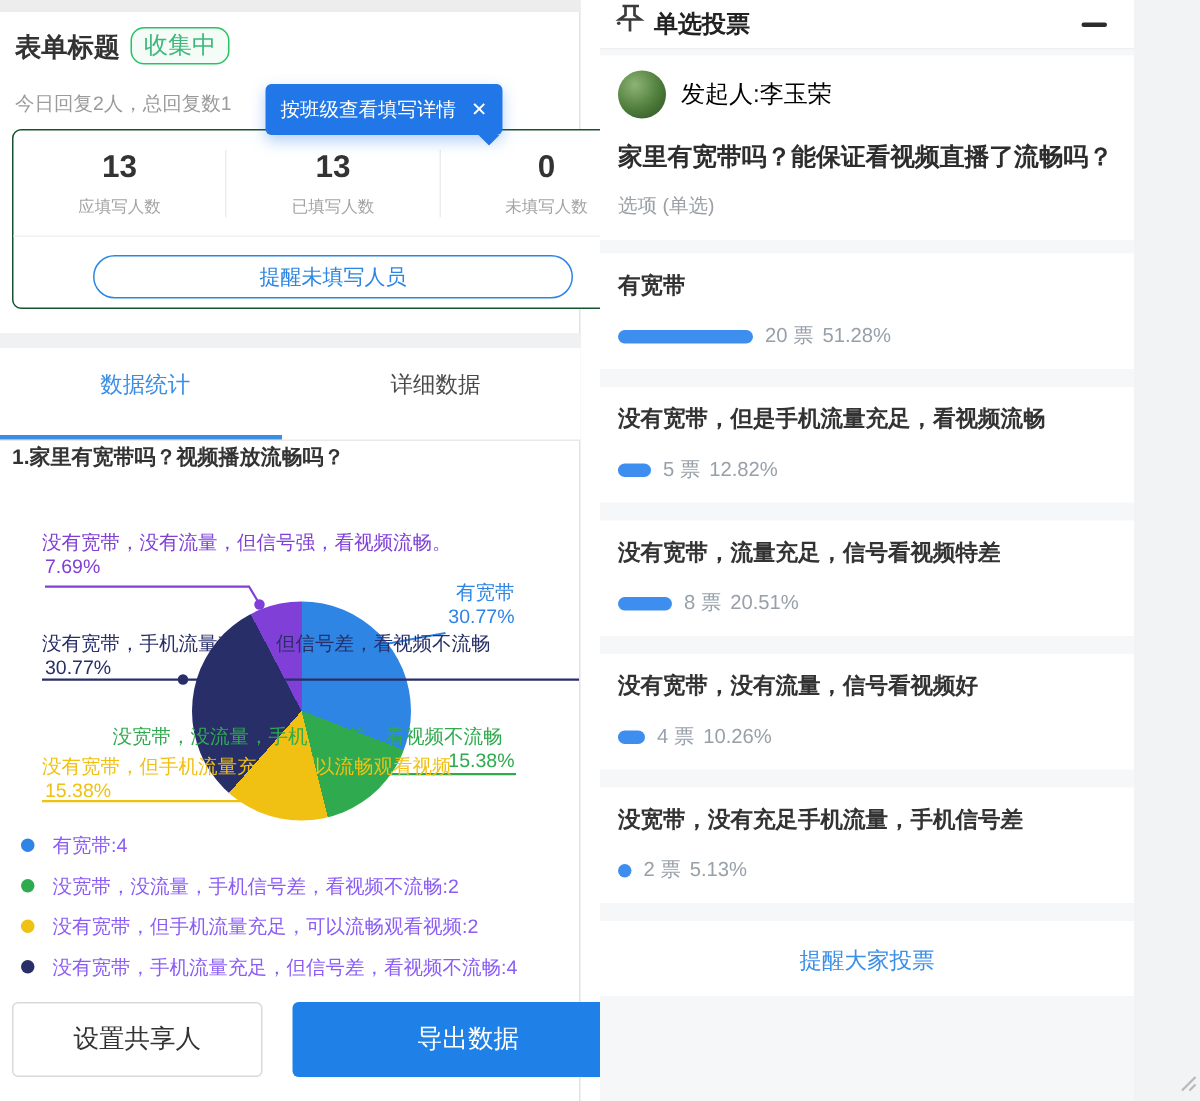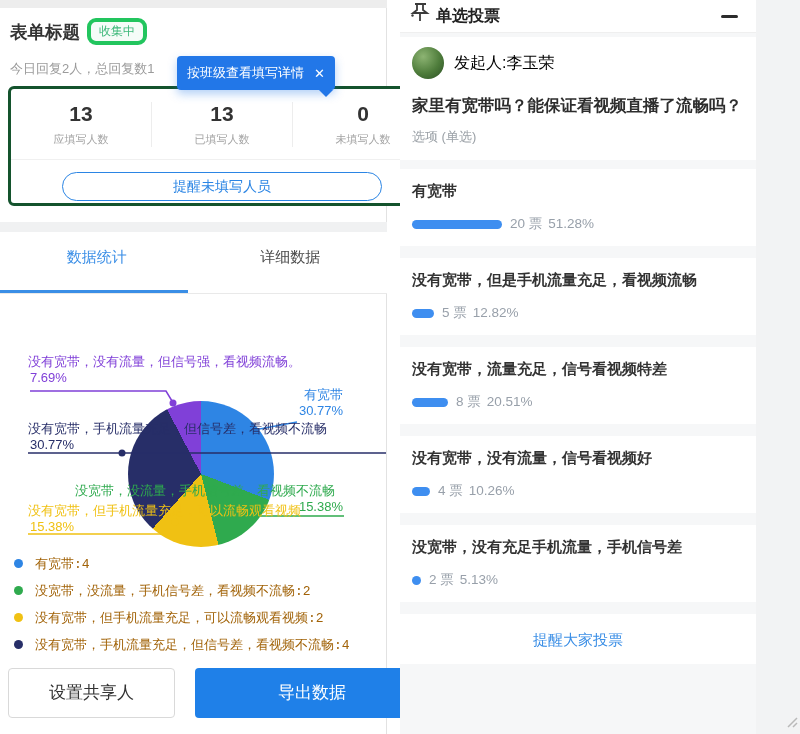--- a/index.html
+++ b/index.html
@@ -4,30 +4,30 @@
 <style>
   * { margin:0; padding:0; box-sizing:border-box; }
   html,body { width:800px; height:734px; background:#fff; font-family:"Liberation Sans","DejaVu Sans",sans-serif; }
   #app { position:relative; width:800px; height:734px; overflow:hidden; background:#fff; }
 
   
   .left-panel { position:absolute; left:0; top:0; width:387px; height:734px; background:#fff; border-right:1px solid #e2e2e2; }
   .top-strip { position:absolute; left:0; top:0; width:387px; height:8px; background:#ededed; }
   .lp-title-row { position:absolute; left:10px; top:18px; display:flex; align-items:center; }
   .lp-title { font-size:17.5px; font-weight:700; color:#333; }
-  .status-badge { margin-left:7px; font-size:12px; color:#3db87a; border:4px solid #22c55e; background:#f5fcf8; border-radius:9px; padding:1px 8px; }
+  .status-badge { margin-left:7px; font-size:16px; color:#3db87a; border:1px solid #22c55e; background:#f5fcf8; border-radius:9px; padding:1px 8px; }
   .lp-reply { position:absolute; left:10px; top:60px; font-size:13px; color:#9b9b9b; white-space:nowrap; }
 
   .tooltip { position:absolute; left:177px; top:56px; z-index:6; background:#2277e8; color:#fff; font-size:13px;
              padding:8px 10px; border-radius:4px; display:flex; align-items:center; gap:10px; white-space:nowrap;
              box-shadow:0 4px 10px rgba(34,119,232,.35); }
   .tooltip::after { content:""; position:absolute; left:142px; bottom:-7px; border:7px solid transparent; border-top-color:#2277e8; border-bottom:none; }
   .tooltip-close { font-size:13px; cursor:default; }
 
-  .stats-card { position:absolute; left:8px; top:86px; width:428px; height:120px; background:#fff; border:3px solid #14532d; border-radius:6px; }
+  .stats-card { position:absolute; left:8px; top:86px; width:428px; height:120px; background:#fff; border:1px solid #14532d; border-radius:6px; }
   .stats-row { display:flex; margin-top:13px; }
   .stat-col { flex:1; text-align:center; border-right:1px solid #ededed; }
   .stat-col:last-child { border-right:none; }
   .stat-value { font-size:21px; font-weight:700; color:#333; line-height:24px; }
   .stat-label { margin-top:6px; font-size:11px; color:#a3a3a3; }
   .card-divider { margin-top:12px; border-top:1px solid #f0f0f0; }
   .remind-btn { margin:12px auto 0; width:320px; height:29px; line-height:26px; text-align:center; background:#fff;
                 border:1.5px solid #2b85e4; border-radius:15px; color:#2b85e4; font-size:14px; }
 
   .section-gap { position:absolute; left:0; top:222px; width:387px; height:10px; background:#f0f1f2; }
@@ -48,21 +48,21 @@
   .pl-navy-1 { left:28px; top:91px; }
   .pl-navy-2 { left:30px; top:107px; }
   .pl-green-1 { left:75px; top:153px; }
   .pl-green-2 { right:44px; top:169px; }
   .pl-yellow-1 { left:28px; top:173px; }
   .pl-yellow-2 { left:30px; top:189px; }
 
   .legend { position:absolute; left:14px; top:550px; right:4px; }
   .legend-item { display:flex; align-items:center; height:27px; }
   .legend-dot { width:9px; height:9px; border-radius:50%; margin-right:12px; flex:none; }
-  .legend-text { font-size:13px; color:#a16207; white-space:nowrap; overflow:hidden;font-family:Liberation Mono, monospace; }
+  .legend-text { font-size:13px; color:#8b5cf6; white-space:nowrap; overflow:hidden; }
 
   .lp-buttons { position:absolute; left:8px; top:668px; width:421px; display:flex; gap:20px; }
   .btn-share { width:167px; height:50px; background:#fff; border:1px solid #d9d9d9; border-radius:4px;
                font-size:17px; color:#333; text-align:center; line-height:48px; }
   .btn-export { flex:1; height:50px; background:#1f80e8; border-radius:4px; font-size:17px; color:#fff; text-align:center; line-height:50px; }
 
   
   .right-gutter { position:absolute; left:756px; top:0; width:44px; height:734px; background:#f2f3f4; }
   .right-panel { position:absolute; left:400px; top:0; width:356px; height:734px; background:#f6f7f8; overflow:hidden; }
   .rp-header { height:33px; background:#fff; display:flex; align-items:center; padding:0 10px; border-bottom:1px solid #efefef; }
@@ -135,20 +135,21 @@
       <div class="remind-btn">提醒未填写人员</div>
     </div>
 
     <div class="section-gap"></div>
 
     <div class="tabs">
       <div class="tab active">数据统计</div>
       <div class="tab">详细数据</div>
     </div>
 
+    <div class="lp-question">1.家里有宽带吗？视频播放流畅吗？</div>
 
     <div class="chart-area">
       <div class="pie" id="pie" style="background: conic-gradient(rgb(46, 133, 228) 0deg, rgb(46, 133, 228) 110.772deg, rgb(47, 170, 78) 110.772deg, rgb(47, 170, 78) 166.14deg, rgb(240, 193, 19) 166.14deg, rgb(240, 193, 19) 221.508deg, rgb(39, 46, 104) 221.508deg, rgb(39, 46, 104) 332.28deg, rgb(128, 64, 216) 332.28deg, rgb(128, 64, 216) 359.964deg);"></div>
       <svg class="chart-svg" width="387" height="230">
         <polyline points="30,61 166,61 172,71" fill="none" stroke-width="1.5" stroke="#8040d8"></polyline>
         <circle cx="173" cy="73" r="3.5" fill="#8040d8"></circle>
         <polyline points="297,92 248,101" fill="none" stroke-width="1.5" stroke="#2e85e4"></polyline>
         <line x1="28" y1="123" x2="386" y2="123" stroke-width="1.5" stroke="#272e68"></line>
         <circle cx="122" cy="123" r="3.5" fill="#272e68"></circle>
         <polyline points="234,177 241,186 344,186" fill="none" stroke-width="1.5" stroke="#2faa4e"></polyline>

